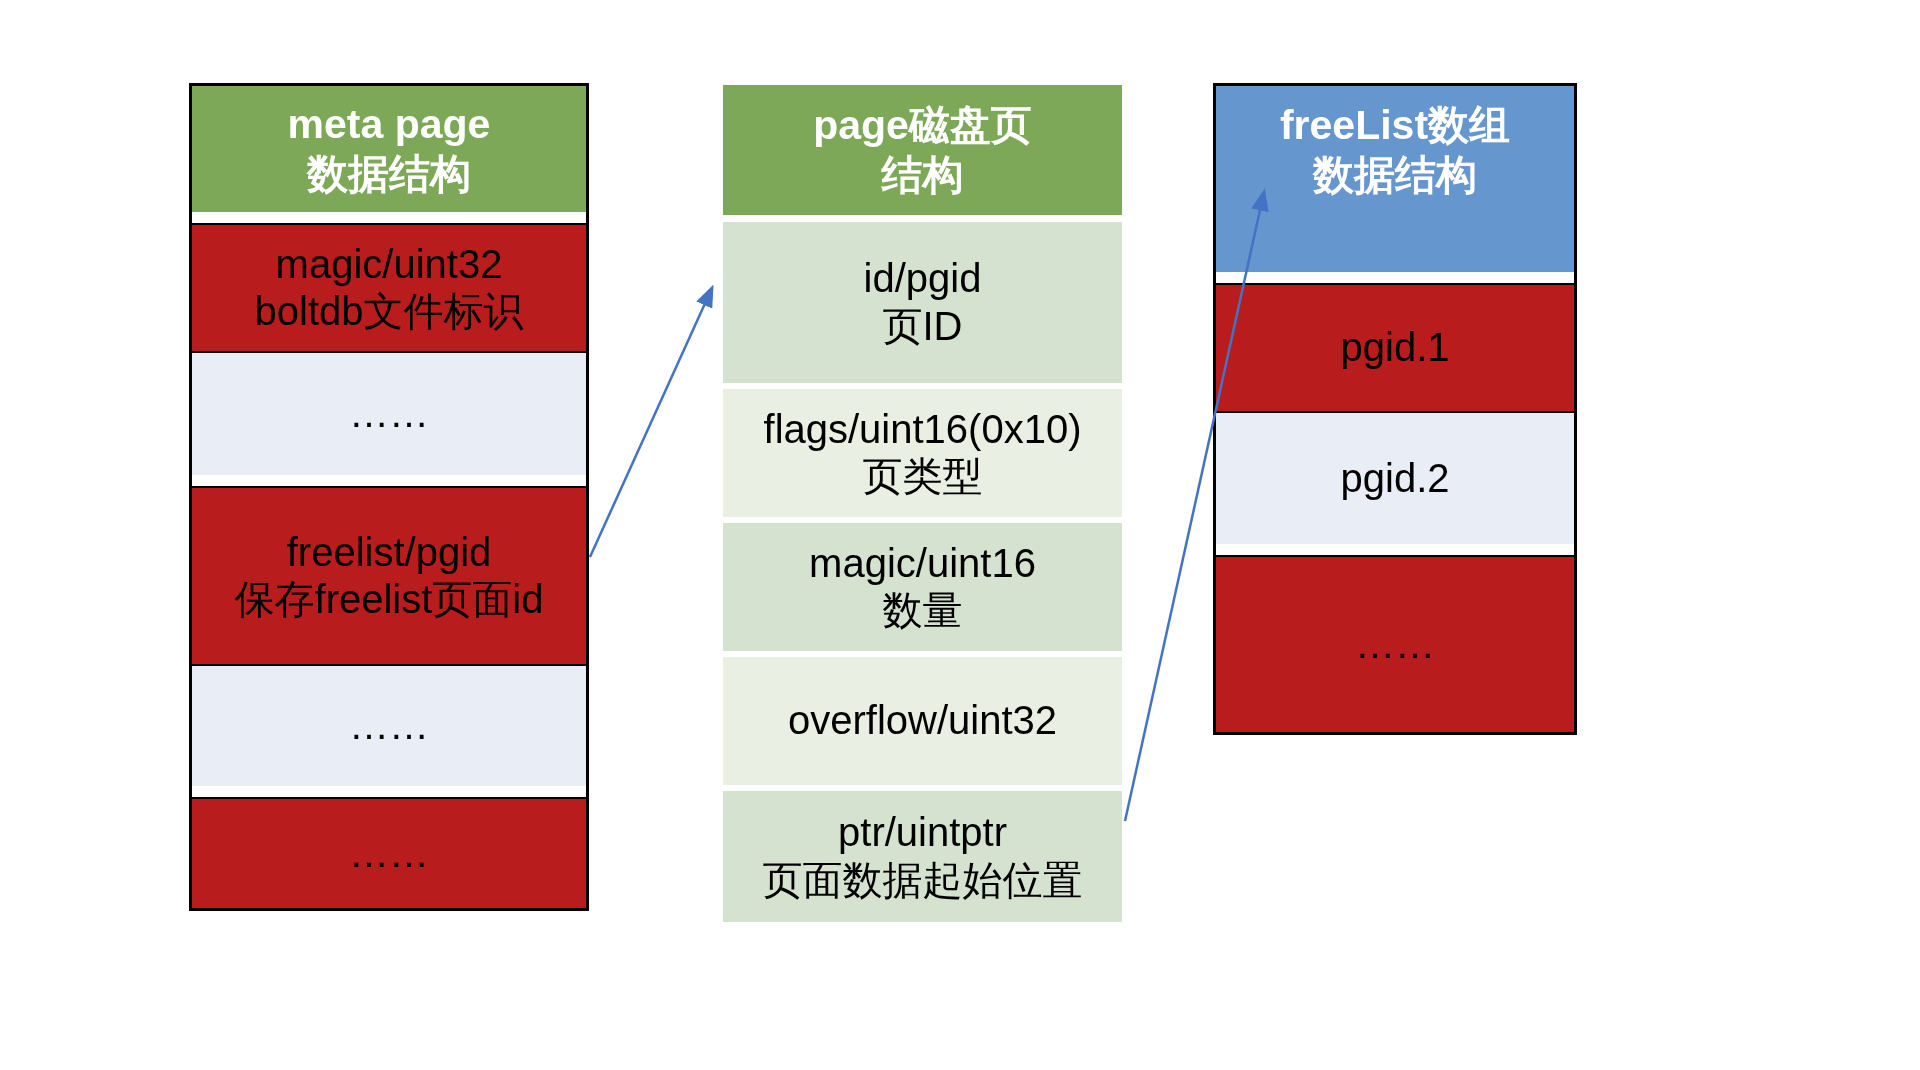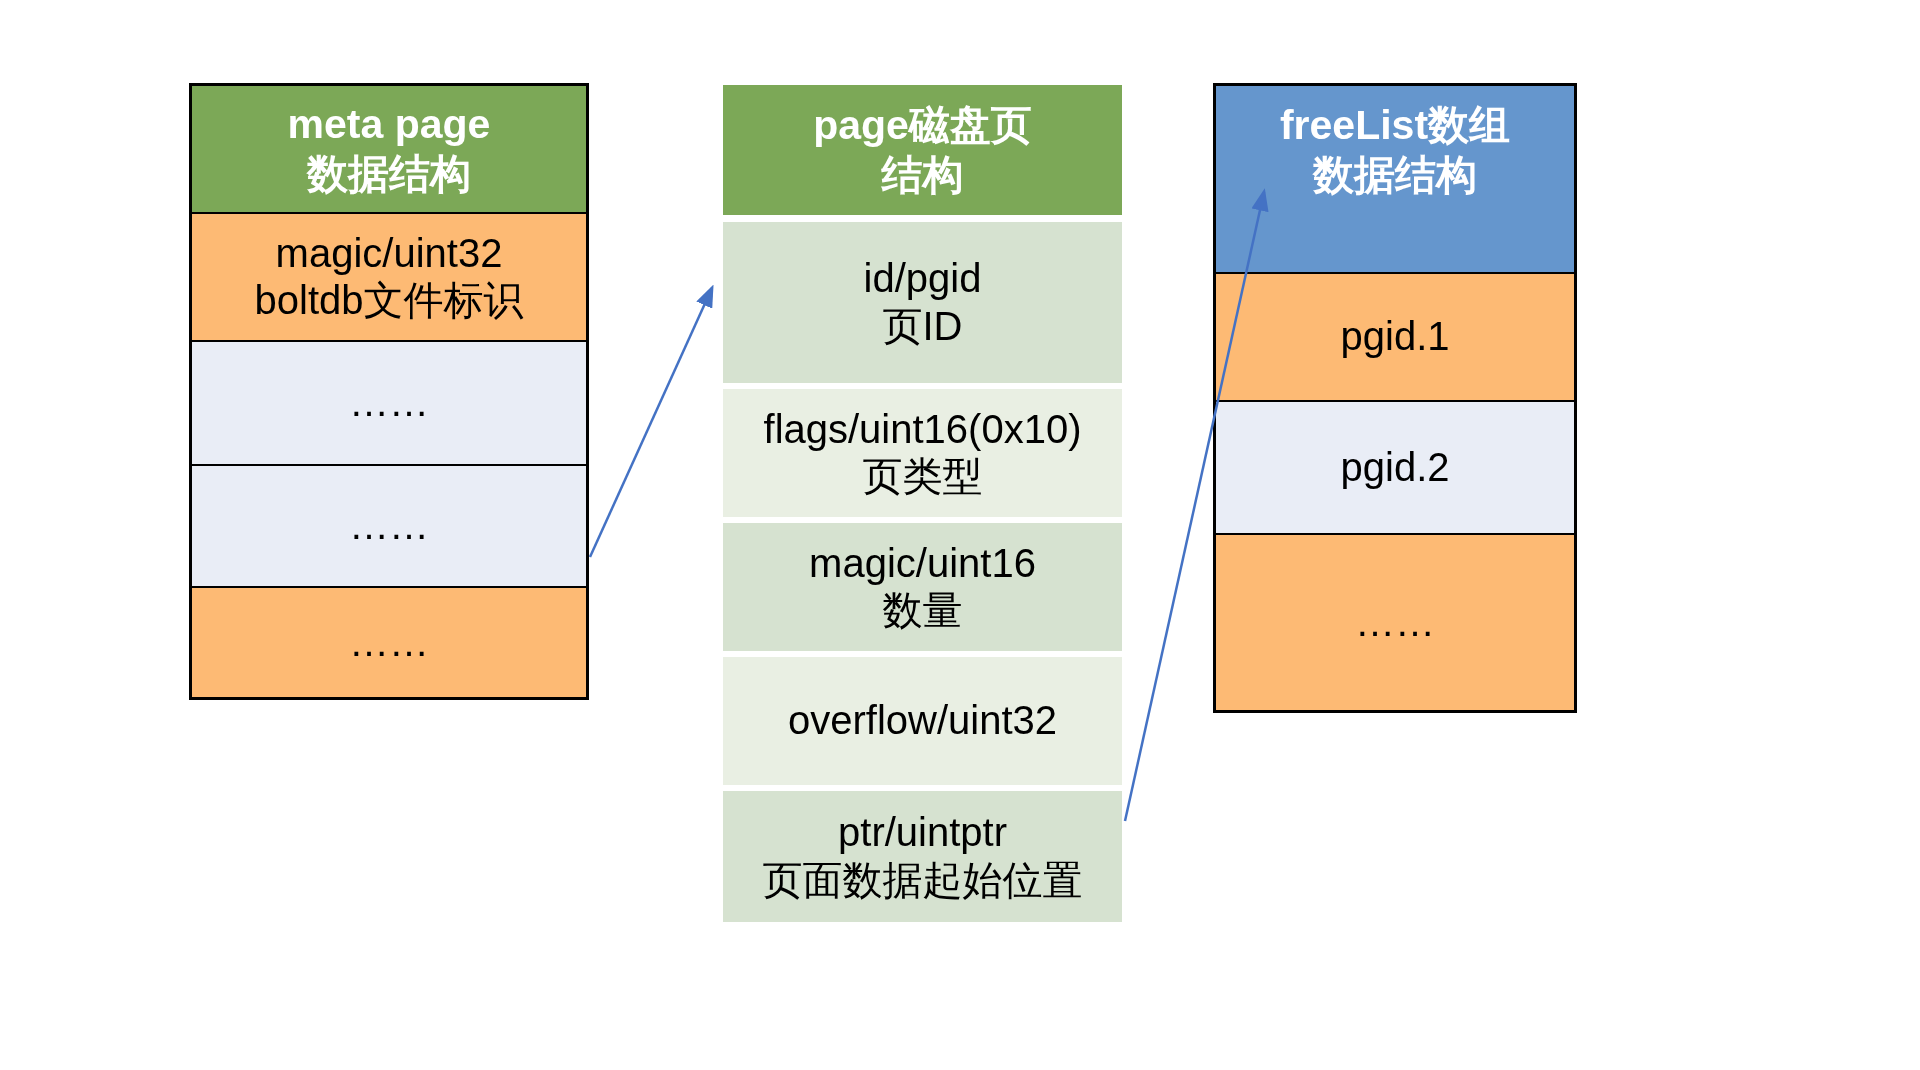--- a/index.html
+++ b/index.html
@@ -17,21 +17,21 @@
     display:flex;flex-direction:column;
     justify-content:center;align-items:center;
     text-align:center;
   }
   .ln{display:block;font-size:40px;line-height:1.18;color:#000;}
   .hdr .ln{font-weight:700;color:#fff;font-size:41px;line-height:1.22;}
   .sep{border-top:2px solid #000;}
   
   .left{left:189px;top:83px;width:400px;}
   .green{background:#7CA857;}
-  .rowblue-dark{background:#fdba74;}
+  .rowblue-dark{background:#b91c1c;margin-top:11px;}
   .rowblue-light{background:#E9EDF6;}
   
   .mid{left:723px;top:85px;width:399px;}
   .mid .cell{margin-bottom:6px;}
   .mid .hdr{margin-bottom:7px;align-items:center;}
   .rowgreen-dark{background:#D6E2D0;}
   .rowgreen-light{background:#E9EFE3;}
   
   .right{left:1213px;top:83px;width:364px;}
   .blue{background:#6596CD;}
@@ -49,20 +49,24 @@
       <span class="ln">meta page</span>
       <span class="ln">数据结构</span>
     </div>
     <div class="cell rowblue-dark sep" style="height:128px">
       <span class="ln">magic/uint32</span>
       <span class="ln">boltdb文件标识</span>
     </div>
     <div class="cell rowblue-light sep" style="height:124px">
       <span class="ln">……</span>
       <span class="ln"></span>
+    </div>
+    <div class="cell rowblue-dark sep" style="height:178px">
+      <span class="ln">freelist/pgid</span>
+      <span class="ln">保存freelist页面id</span>
     </div>
     <div class="cell rowblue-light sep" style="height:122px">
       <span class="ln">……</span>
       <span class="ln"></span>
     </div>
     <div class="cell rowblue-dark sep" style="height:111px">
       <span class="ln">……</span>
       <span class="ln"></span>
     </div>
   </div>

